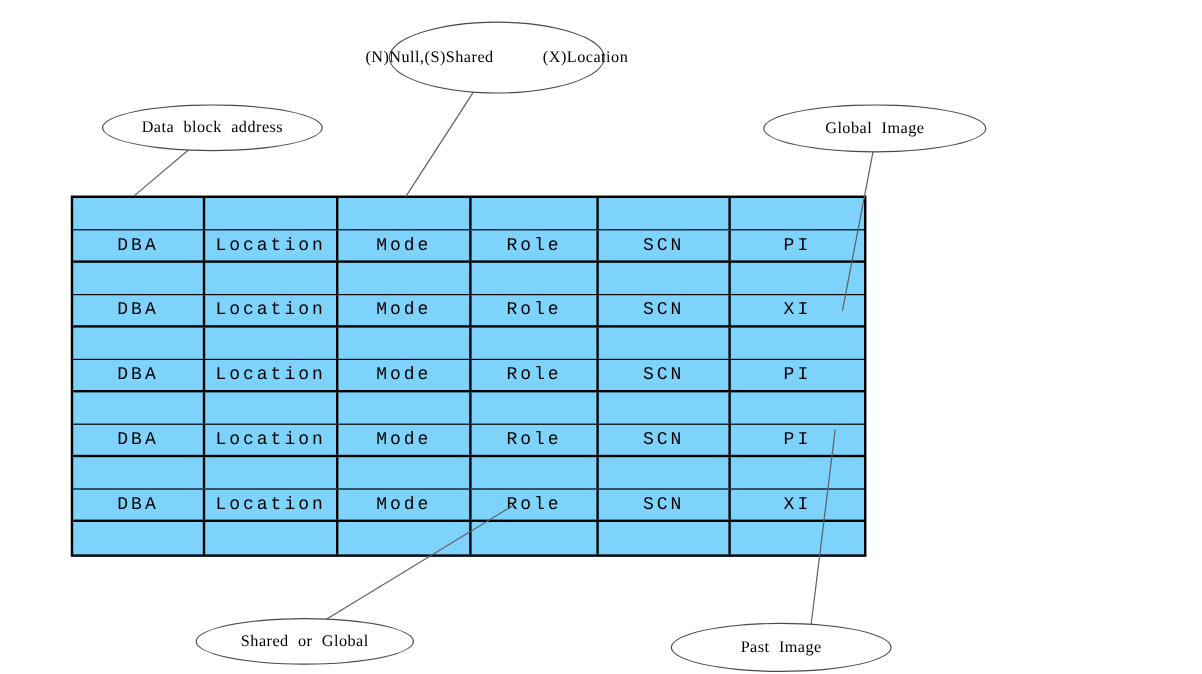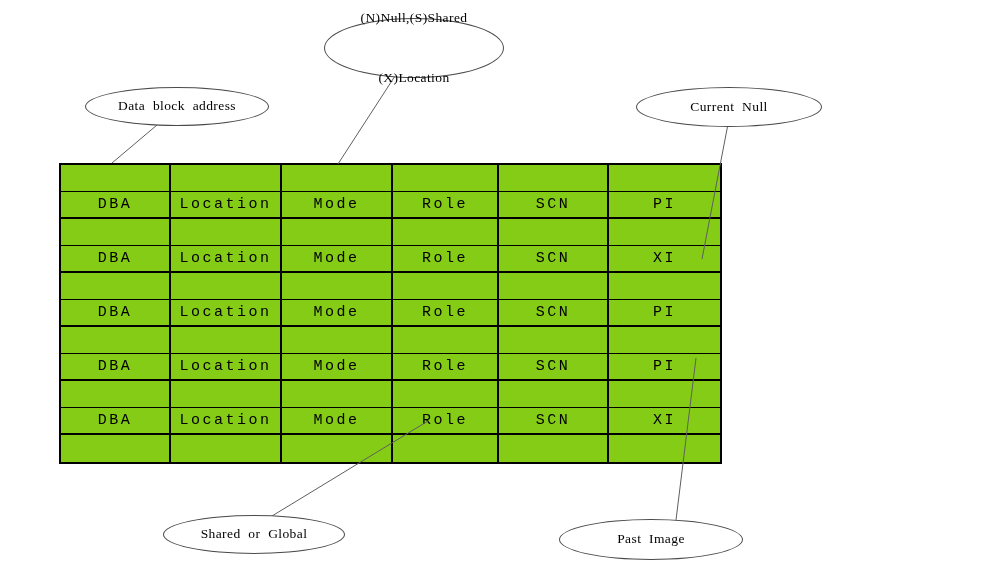--- a/index.html
+++ b/index.html
@@ -31,21 +31,21 @@
   }
 
   
   .callout {
     position: absolute;
     z-index: 3;
     border: 1px solid #4a4a4a;
     border-radius: 50%;
     background: #ffffff;
     display: flex;
-    flex-direction: column;
+    flex-direction: row;
     align-items: center;
     justify-content: center;
     font-size: 13.5px;
     letter-spacing: 0.4px;
     word-spacing: 4px;
     line-height: 1.35;
     text-align: right;
     white-space: nowrap;
     gap: 41px;
   }
@@ -55,21 +55,21 @@
   .callout-local     { left: 163px; top: 515px; width: 180px; height: 37px; }
   .callout-past      { left: 559px; top: 519px; width: 182px; height: 39px; }
 
   
   .lock-table {
     position: absolute;
     left: 59px;
     top: 163px;
     z-index: 1;
     border: 2px solid #000000;
-    background: #84cc16;
+    background: #7dd3fc;
   }
   .trow {
     display: grid;
     grid-template-columns: 110px 111px 111px 106px 110px 111px;
     height: 27px;
     box-sizing: border-box;
   }
   .trow.data  { border-bottom: 2.5px solid #000000; }
   .trow.empty { border-bottom: 1.5px solid #000000; }
   .trow:last-child { border-bottom: none; }
@@ -193,21 +193,21 @@
   <div class="callout callout-mode">
     <div>(N)Null,(S)Shared</div>
     <div>(X)Location</div>
   </div>
 
   <div class="callout callout-dba">
     <div>Data block address</div>
   </div>
 
   <div class="callout callout-current">
-    <div>Current Null</div>
+    <div>Global Image</div>
   </div>
 
   <div class="callout callout-local">
     <div>Shared or Global</div>
   </div>
 
   <div class="callout callout-past">
     <div>Past Image</div>
   </div>
 

